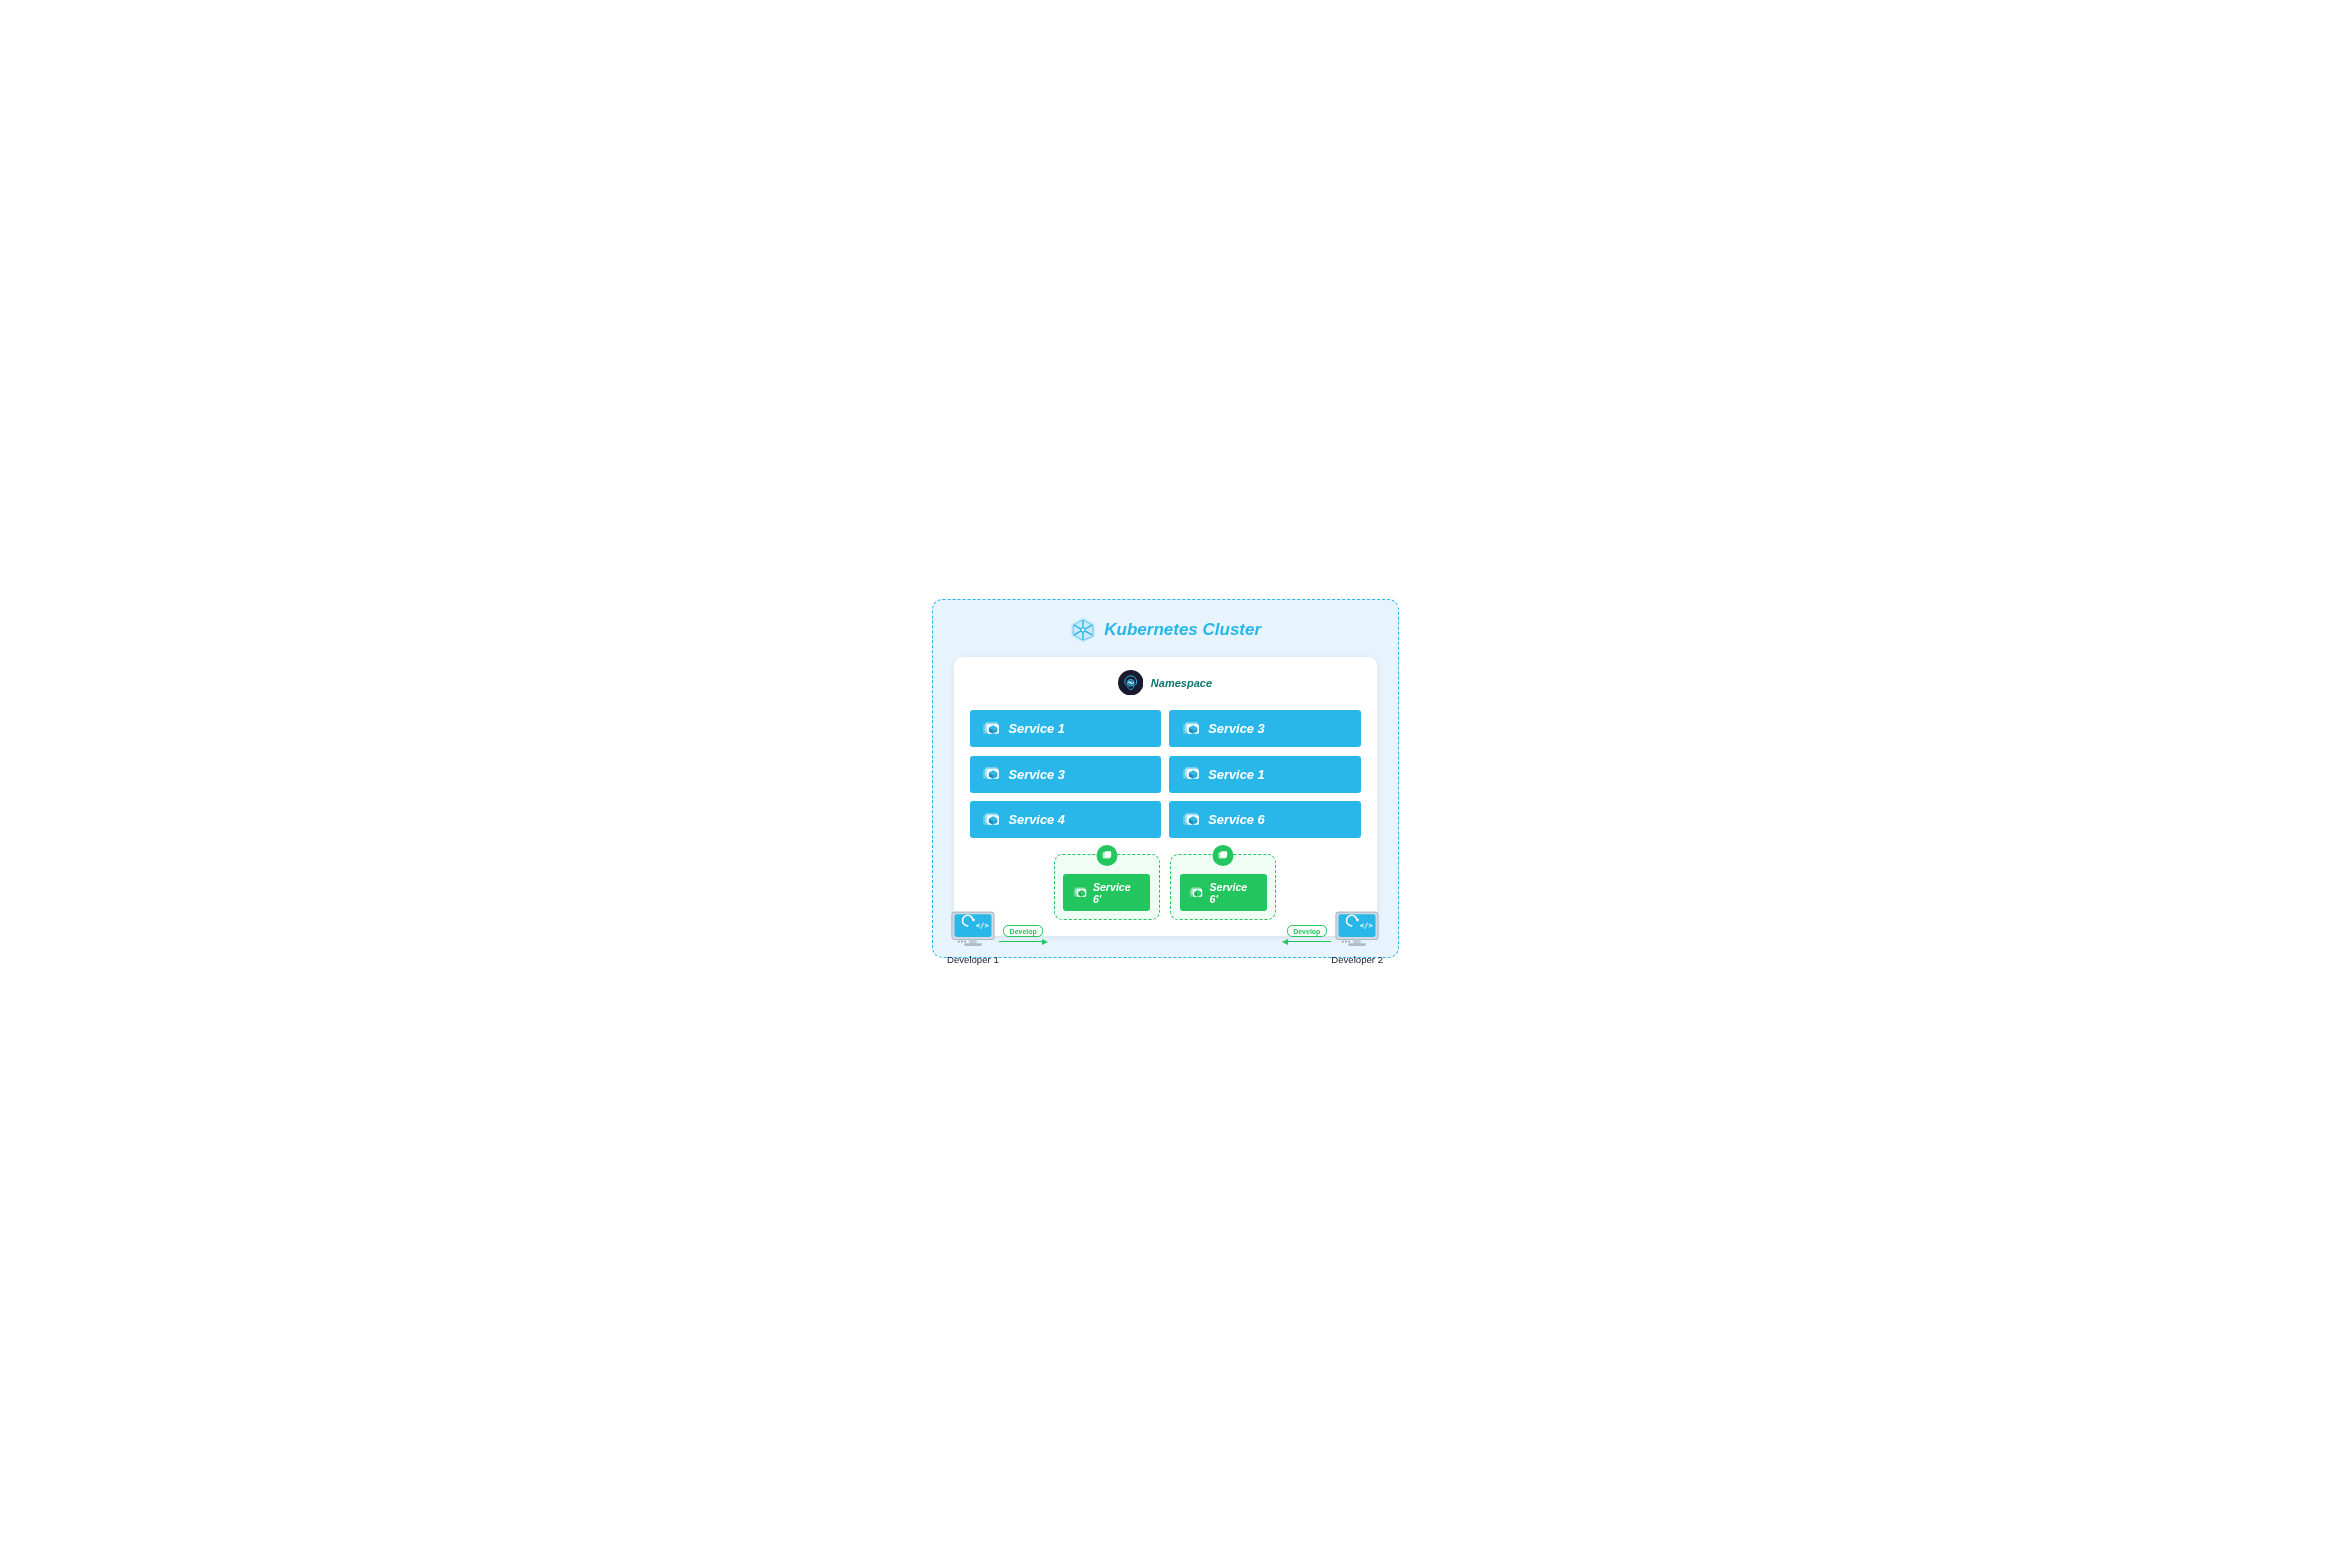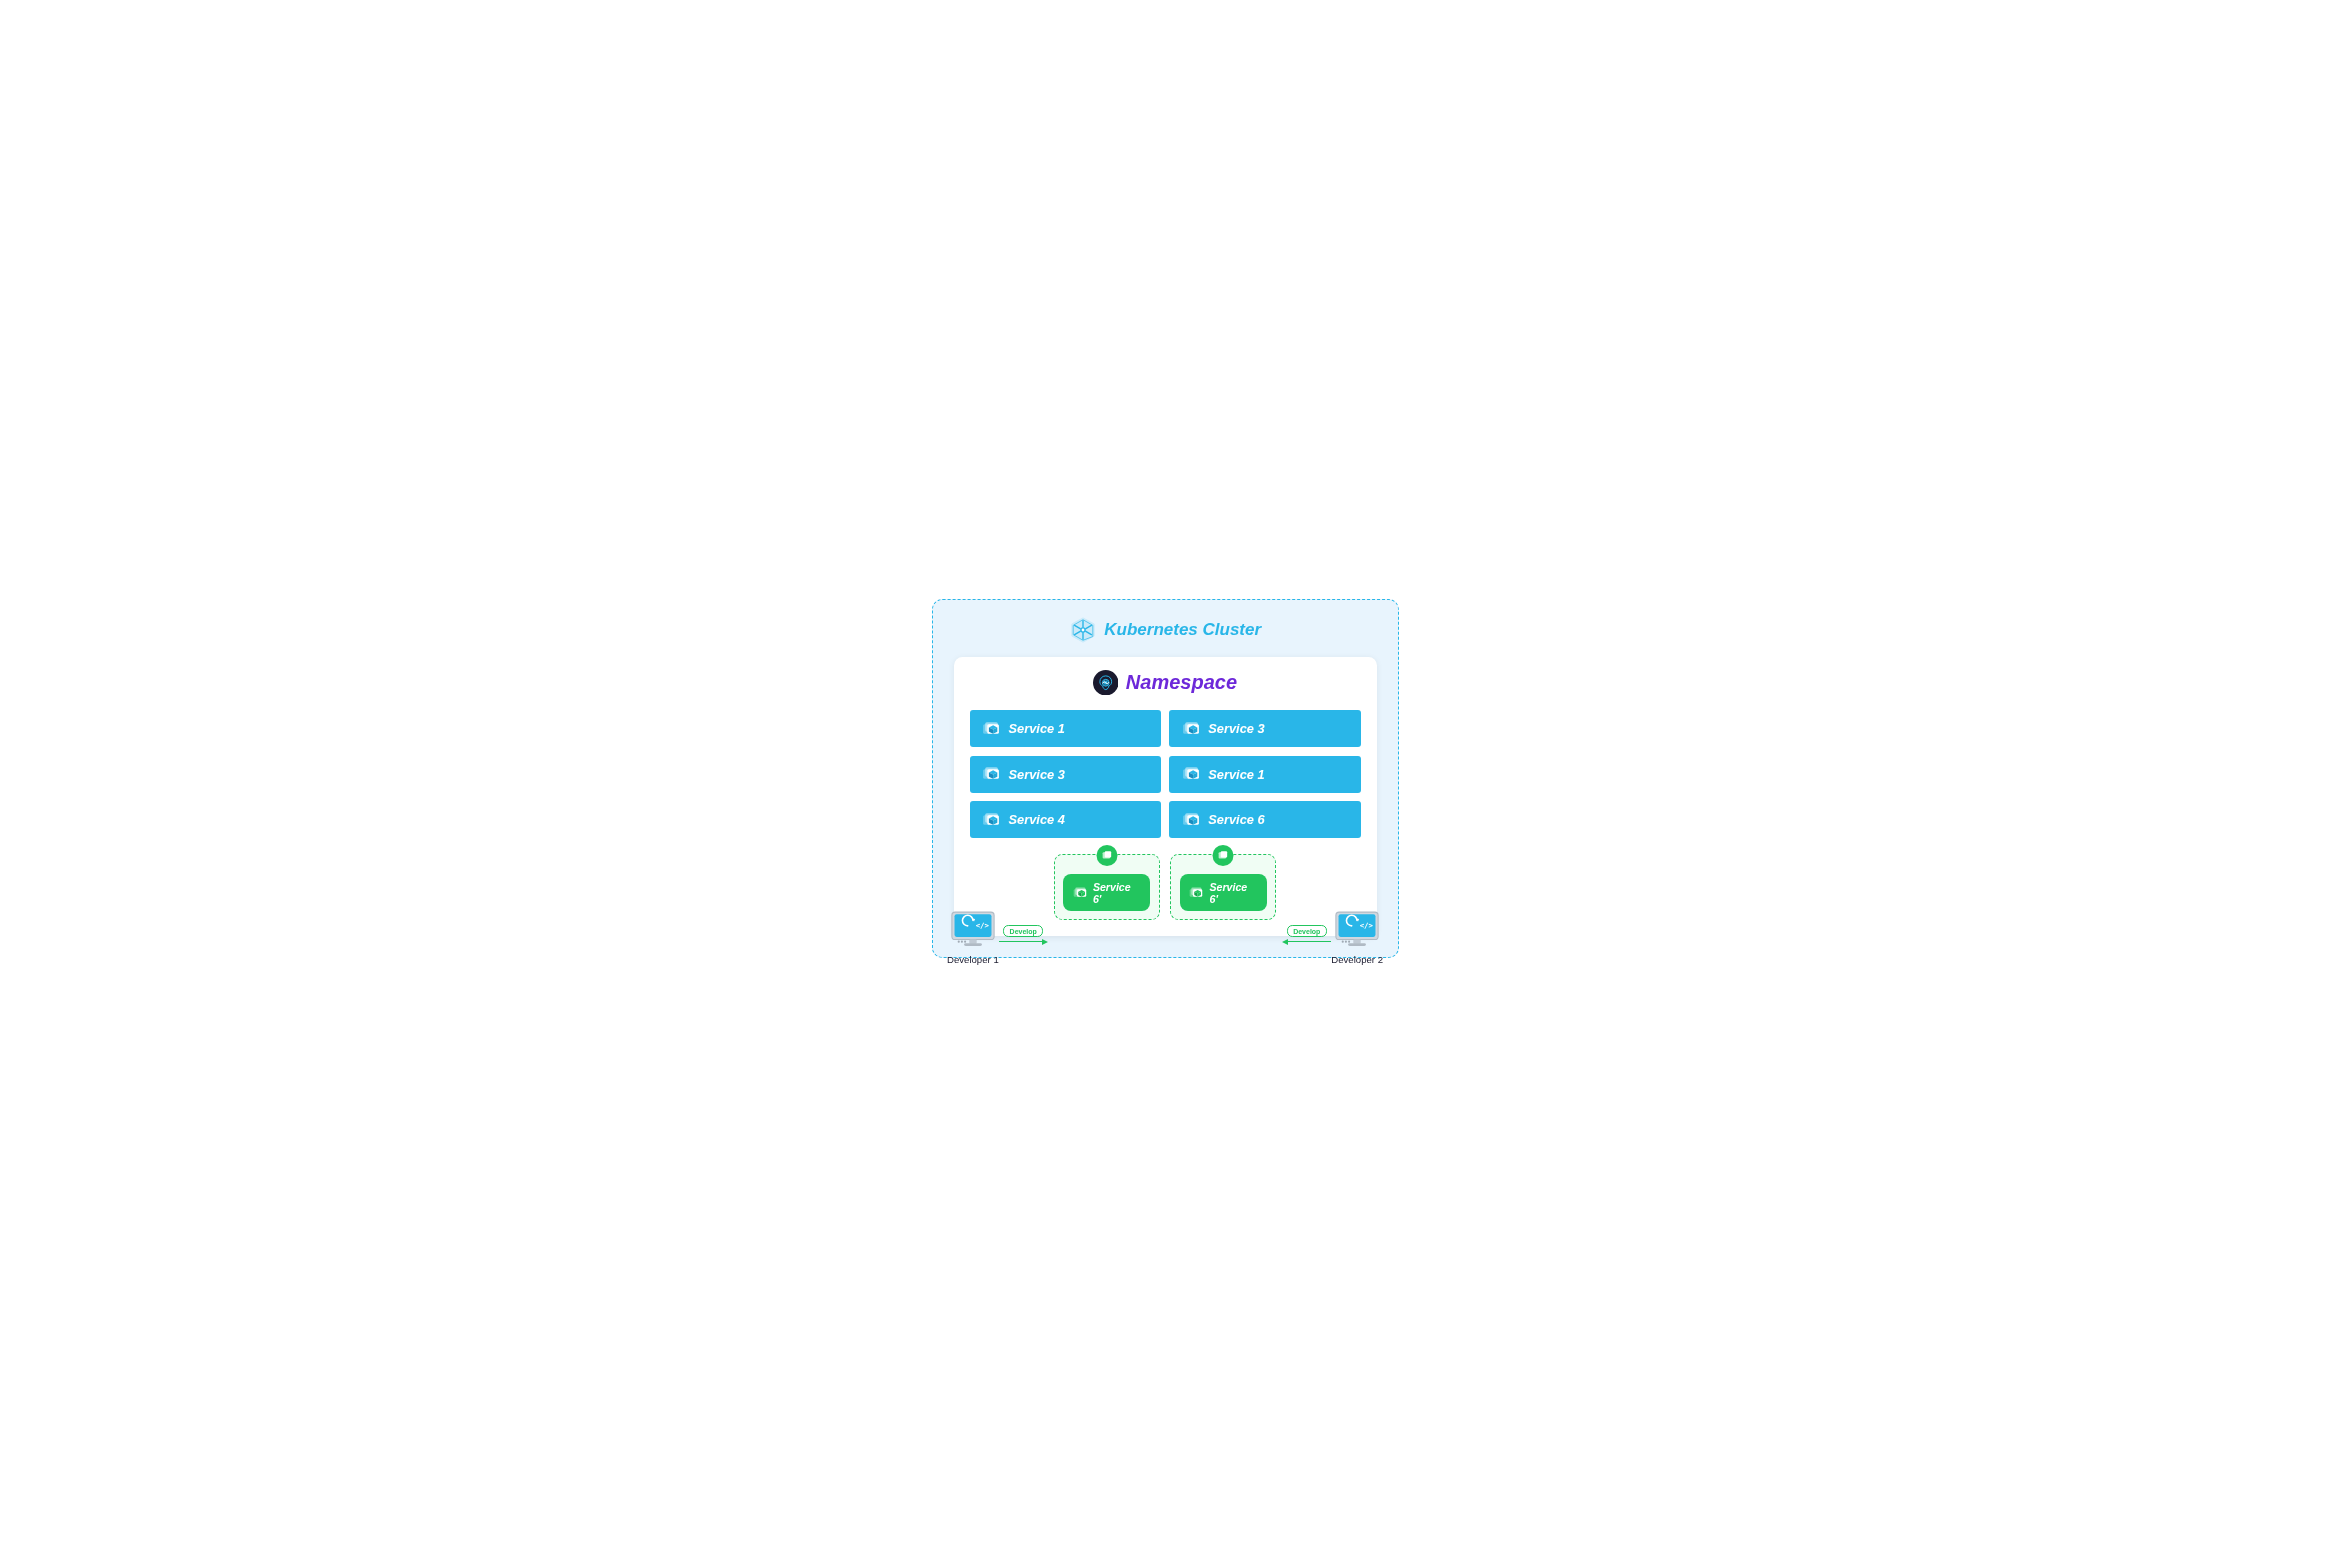--- a/index.html
+++ b/index.html
@@ -67,23 +67,23 @@
       gap: 7.4px;
       margin-bottom: 15px;
     }
 
     .namespace-icon {
       width: 25.5px;
       height: 25.5px;
     }
 
     .namespace-title {
-      font-size: 20px;
+      font-size: 11px;
       font-weight: 700;
-      color: #6d28d9;
+      color: #0f766e;
       font-style: italic;
     }
 
     
     .services-grid {
       display: grid;
       grid-template-columns: 1fr 1fr;
       gap: 8.5px;
       margin-bottom: 10.6px;
     }
@@ -153,21 +153,21 @@
       height: 21px;
       background: #22c55e;
       border-radius: 50%;
       display: flex;
       align-items: center;
       justify-content: center;
     }
 
     .local-service-btn {
       background: #22c55e;
-      border-radius: 8px;
+      border-radius: 3px;
       padding: 6.4px 8.5px;
       display: flex;
       align-items: center;
       gap: 5.3px;
     }
 
     .local-service-label {
       font-size: 10.6px;
       font-weight: 700;
       color: #ffffff;

